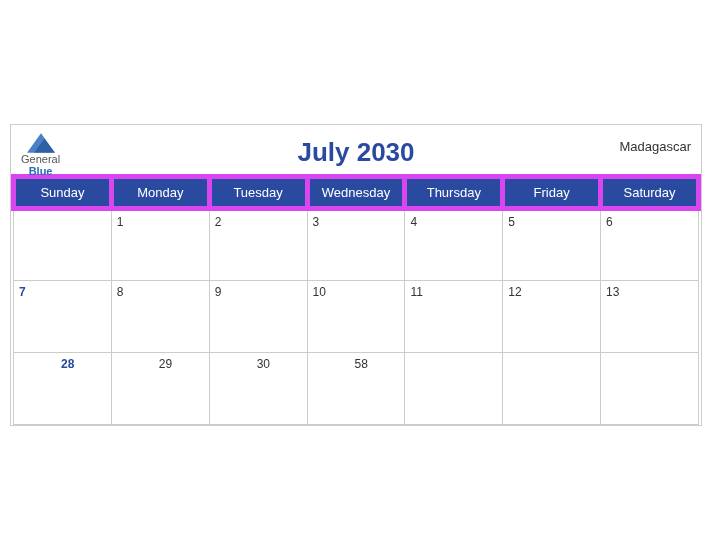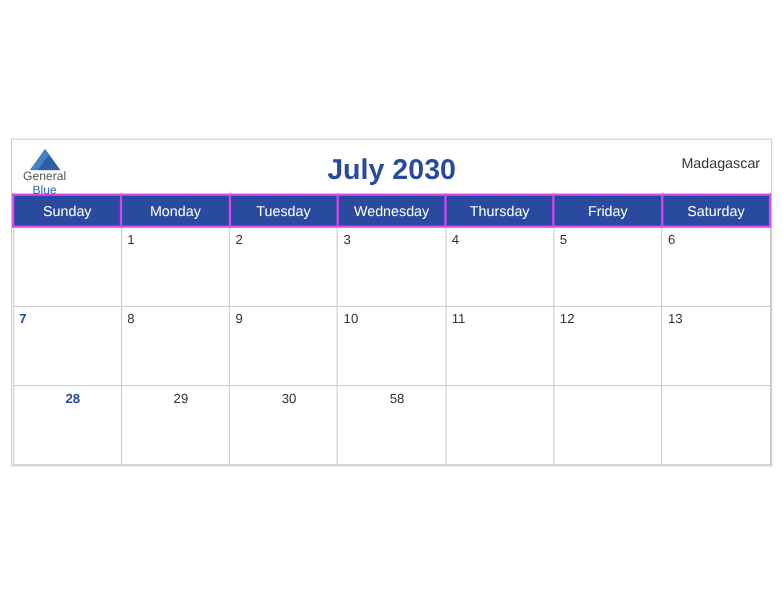--- a/index.html
+++ b/index.html
@@ -40,21 +40,21 @@
       align-items: center;
     }
     .logo-text-general {
       font-size: 11px;
       color: #555;
       line-height: 1.1;
     }
     .logo-text-blue {
       font-size: 11px;
       color: #2a6abb;
-      font-weight: normal;
+      font-weight: bold;
       line-height: 1.1;
     }
     .logo-icon {
       width: 28px;
       height: 20px;
     }
     .country-label {
       position: absolute;
       right: 10px;
       top: 14px;
@@ -65,21 +65,21 @@
       width: 100%;
       border-collapse: collapse;
     }
     .calendar-grid th {
       background-color: #2a4aa0;
       color: #fff;
       text-align: center;
       padding: 6px 0;
       font-size: 13px;
       font-weight: normal;
-      border: 2px solid #d946ef;
+      border: 5px solid #d946ef;
     }
     .calendar-grid td {
       border: 1px solid #ccc;
       vertical-align: top;
       width: calc(100% / 7);
       height: 72px;
       padding: 4px 5px;
       font-size: 12px;
       color: #333;
       background: #fff;

